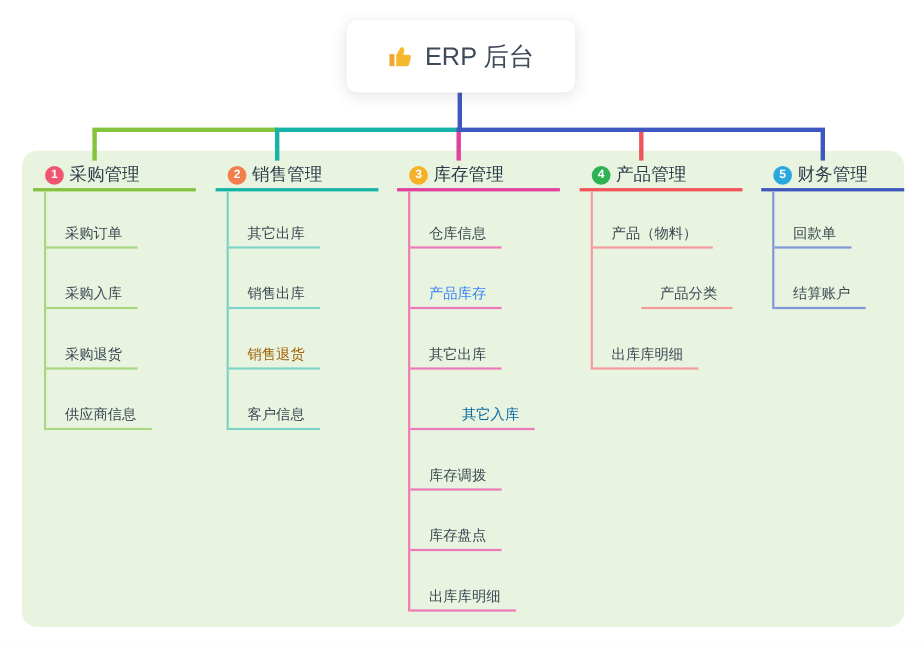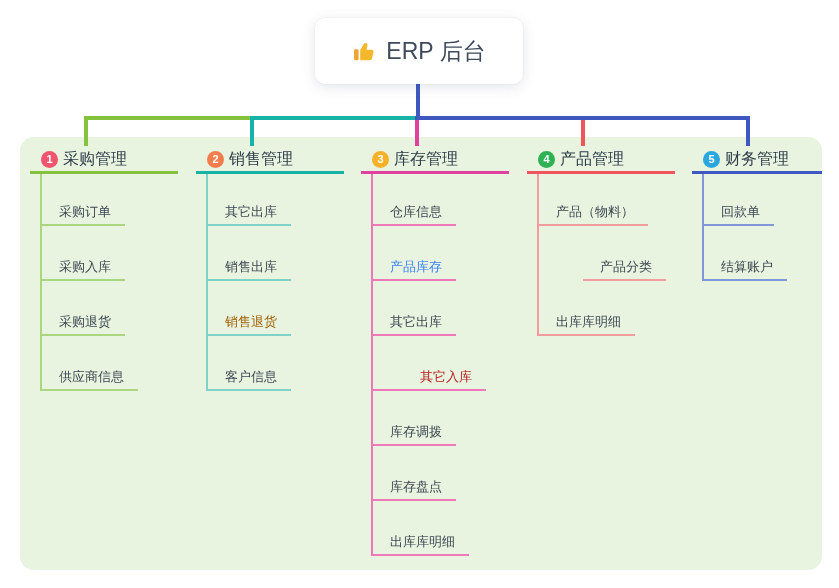--- a/index.html
+++ b/index.html
@@ -120,21 +120,21 @@
         <div class="child">
           <span style="border-bottom: 2px solid rgb(238, 121, 186); color: rgb(61, 71, 82);">仓库信息</span>
         </div>
         <div class="child">
           <span style="border-bottom: 2px solid rgb(238, 121, 186); color: #3b82f6;">产品库存</span>
         </div>
         <div class="child">
           <span style="border-bottom: 2px solid rgb(238, 121, 186); color: rgb(61, 71, 82);">其它出库</span>
         </div>
         <div class="child">
-          <span style="border-bottom: 2px solid rgb(238, 121, 186); color: #b91c1c; padding-left: 47px;">其它入库</span>
+          <span style="border-bottom: 2px solid rgb(238, 121, 186); color: #0369a1; padding-left: 47px;">其它入库</span>
         </div>
         <div class="child">
           <span style="border-bottom: 2px solid rgb(238, 121, 186); color: rgb(61, 71, 82);">库存调拨</span>
         </div>
         <div class="child">
           <span style="border-bottom: 2px solid rgb(238, 121, 186); color: rgb(61, 71, 82);">库存盘点</span>
         </div>
         <div class="child">
           <span style="border-bottom: 2px solid rgb(238, 121, 186); color: rgb(61, 71, 82);">出库库明细</span>
         </div>

